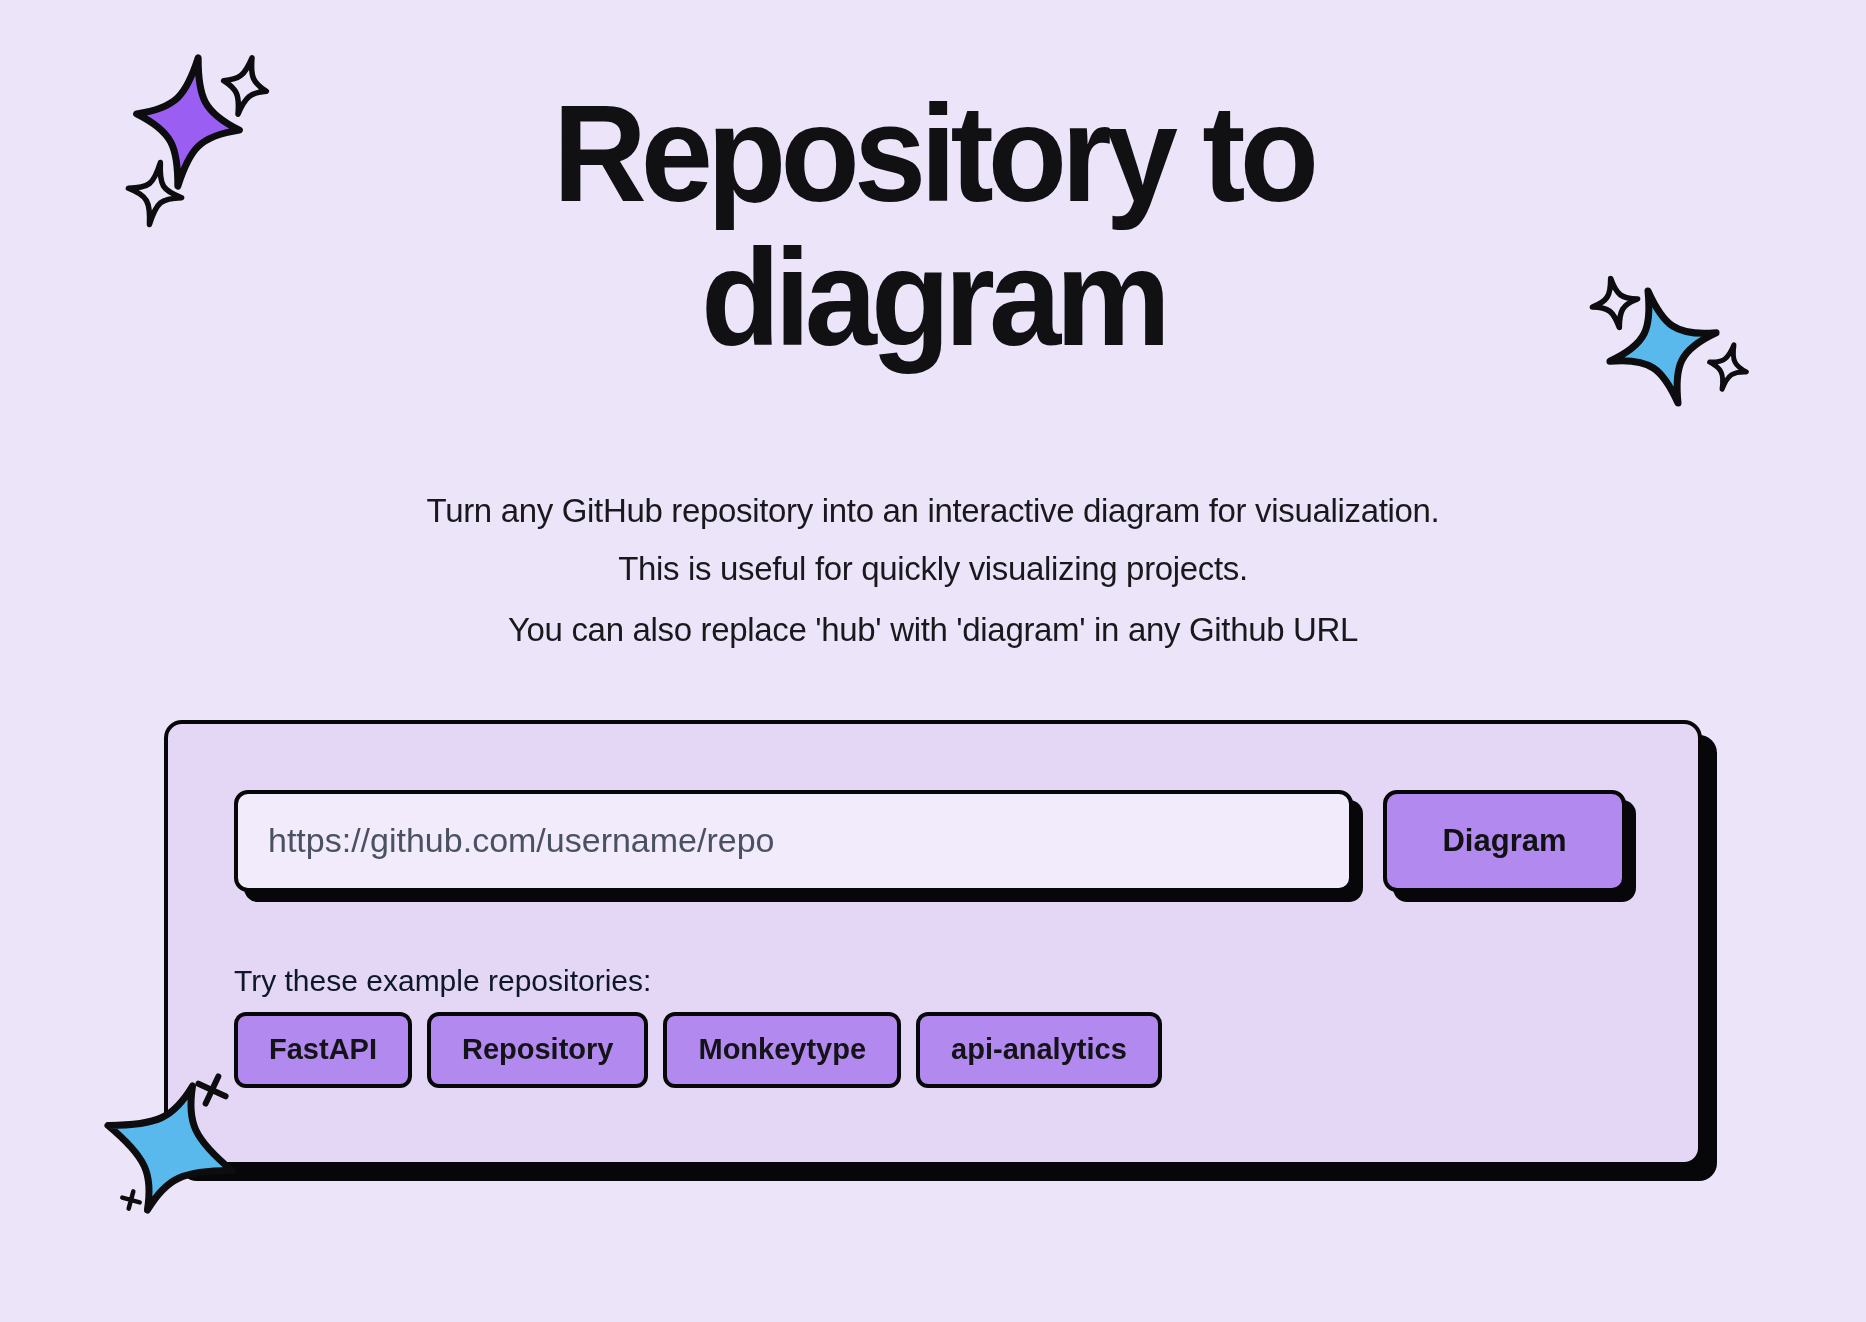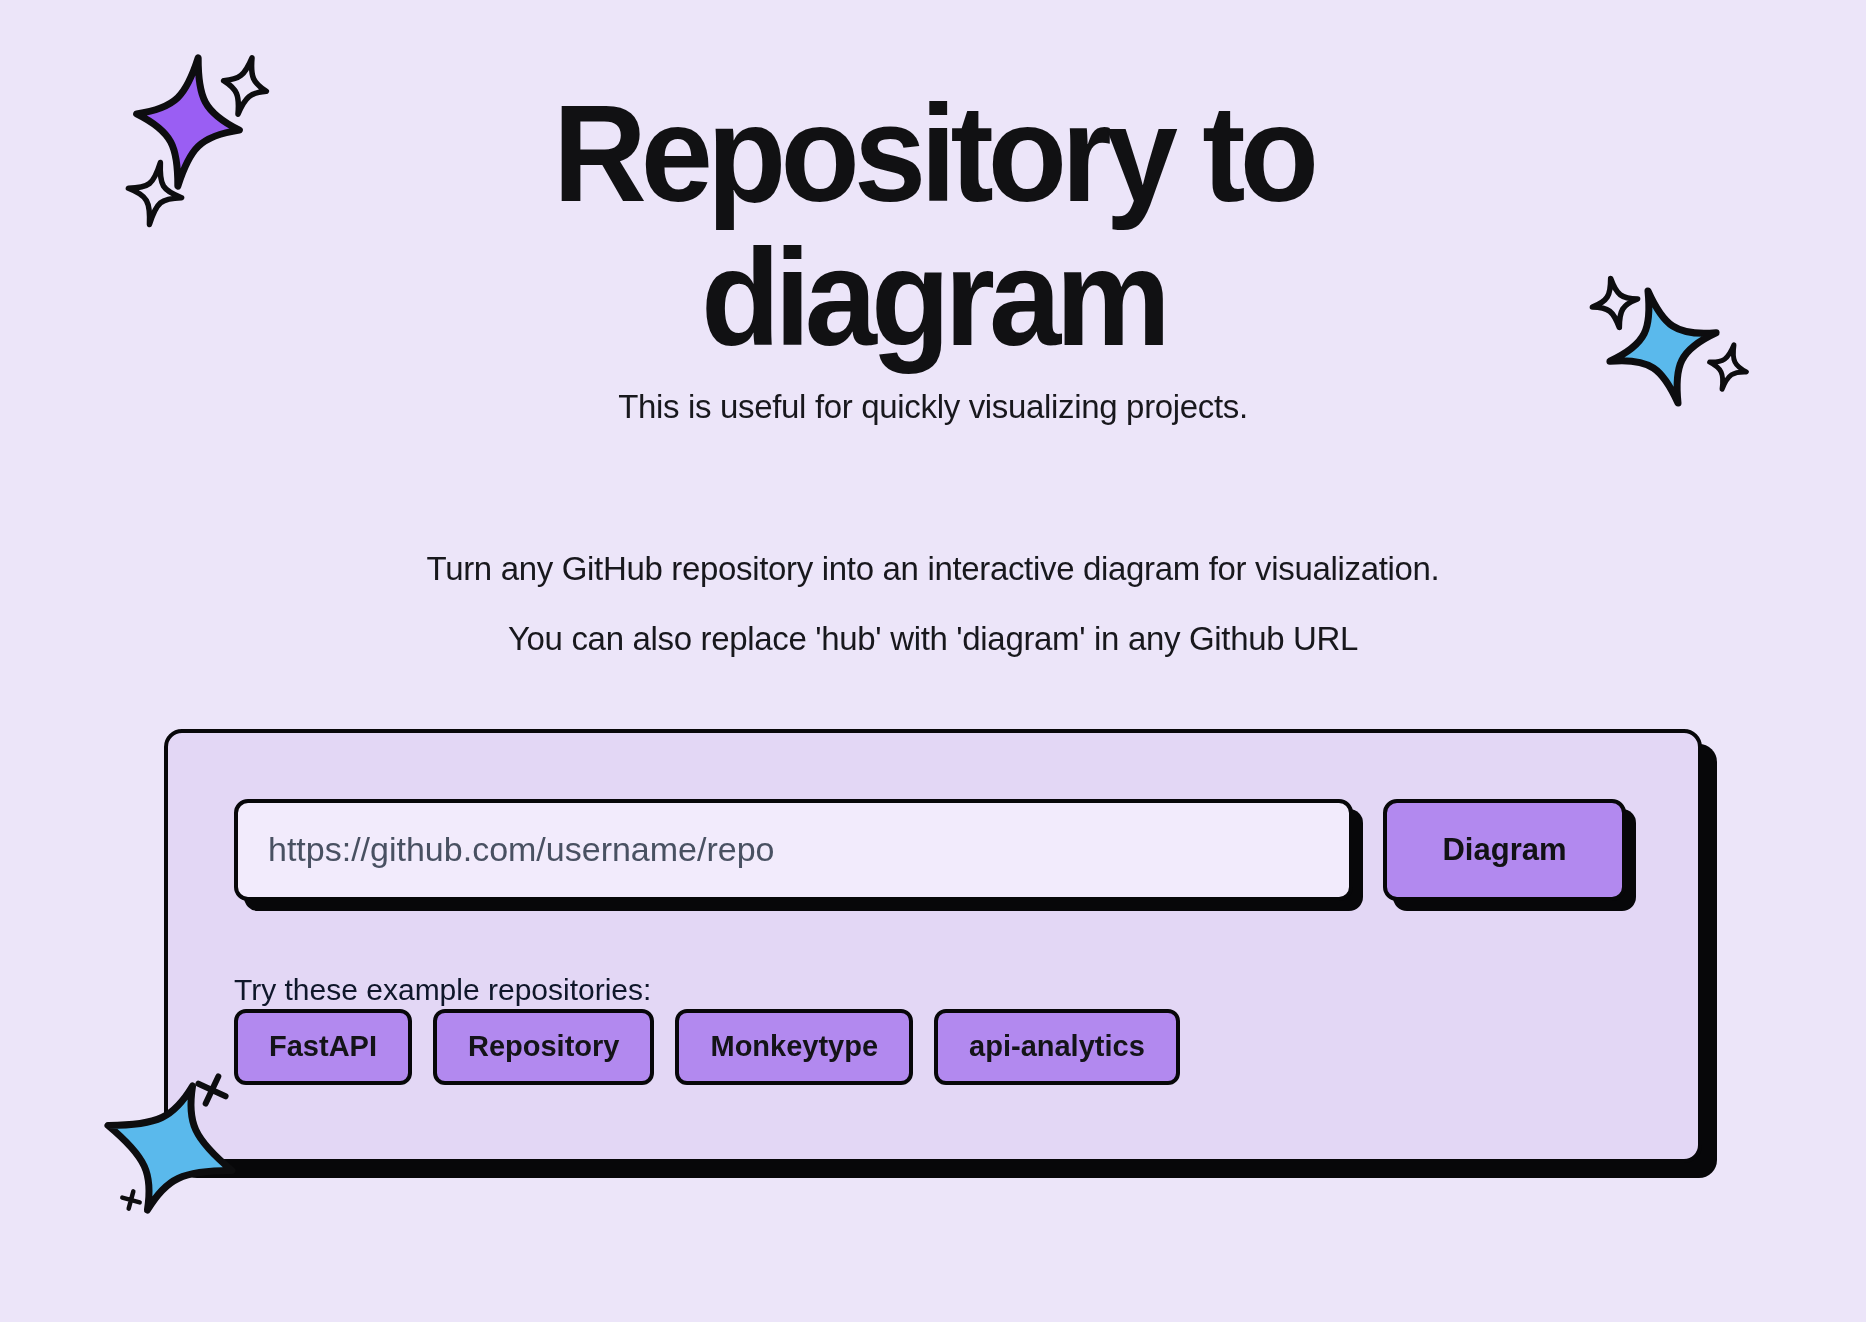--- a/index.html
+++ b/index.html
@@ -32,21 +32,21 @@
   h1.title .t-line { display: block; }
 
   .sub {
     font-size: 33px;
     line-height: 1.2;
     color: #18181d;
     letter-spacing: -0.01em;
   }
   .sub1 { margin-top: 122px; }
   .sub2 { margin-top: 18px; }
-  .sub3 { margin-top: 31px; }
+  .sub3 { margin-top: 22px; }
 
   .card {
     position: relative;
     z-index: 1;
     width: 1538px;
     margin: 70px auto 0;
     background: #e3d7f5;
     border: 4px solid #070709;
     border-radius: 18px;
     box-shadow: 15px 15px 0 #070709;
@@ -84,21 +84,21 @@
     color: #121215;
     cursor: pointer;
   }
 
   .examples-label {
     margin-top: 72px;
     font-size: 30px;
     color: #0f172a;
   }
 
-  .chips { display: flex; gap: 21px; margin-top: 2px; }
+  .chips { display: flex; gap: 15px; margin-top: 14px; }
   .chip {
     height: 76px;
     padding: 0 31px;
     display: inline-flex;
     align-items: center;
     justify-content: center;
     background: #b289ef;
     border: 4px solid #070709;
     border-radius: 12px;
     font-family: "Liberation Sans", sans-serif;
@@ -146,22 +146,22 @@
     <path d="M38 131 L38 149 M29 140 L47 140" stroke="#0d0d0f" stroke-width="4.5" stroke-linecap="round"></path>
   </g>
 </svg>
 
 <main class="hero">
   <h1 class="title">
     <span class="t-line">Repository to</span>
     <span class="t-line">diagram</span>
   </h1>
 
+  <p class="sub sub1">Turn any GitHub repository into an interactive diagram for visualization.</p>
   <p class="sub sub2">This is useful for quickly visualizing projects.</p>
-  <p class="sub sub1">Turn any GitHub repository into an interactive diagram for visualization.</p>
   <p class="sub sub3">You can also replace 'hub' with 'diagram' in any Github URL</p>
 
   <section class="card">
     <div class="form-row">
       <input type="text" class="url-input" placeholder="https://github.com/username/repo" style="">
       <button class="diagram-btn">Diagram</button>
     </div>
 
     <div class="examples-label">Try these example repositories:</div>
 

